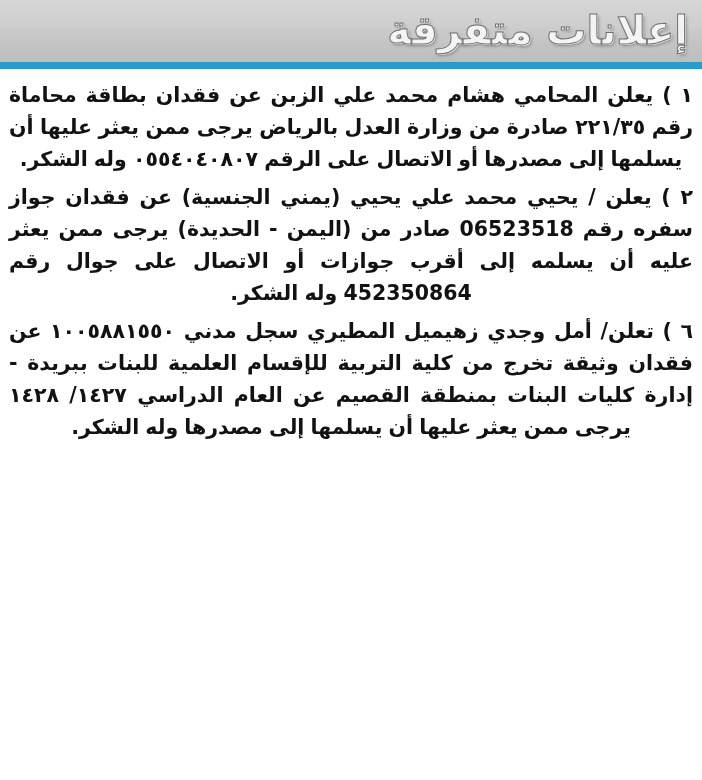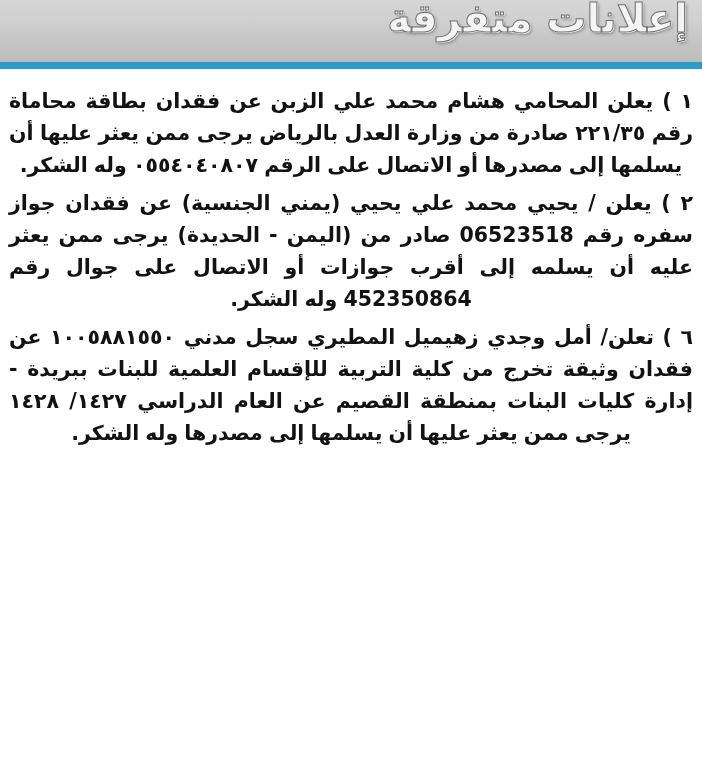--- a/index.html
+++ b/index.html
@@ -17,20 +17,21 @@
     font-family: "DejaVu Sans", "Liberation Sans", sans-serif;
   }
 
   
   .masthead {
     position: relative;
     width: 702px;
     height: 62px;
     background: linear-gradient(180deg, #d6d6d6 0%, #cfcfcf 38%, #c6c6c6 62%, #bdbdbd 100%);
     display: flex;
+    align-items: center;
     justify-content: flex-start;
     box-sizing: border-box;
     padding: 0 14px 0 0;
     overflow: hidden;
   }
 
   .masthead-title {
     font-family: "DejaVu Sans", "Liberation Sans", sans-serif;
     font-size: 40px;
     font-weight: 700;
@@ -46,21 +47,21 @@
   }
 
   .rule-blue {
     width: 702px;
     height: 7px;
     background: #2b9cc9;
   }
 
   
   .ads {
-    padding: 17px 9px 0 9px;
+    padding: 11px 9px 0 9px;
     box-sizing: border-box;
   }
 
   .ad {
     font-family: "DejaVu Sans", "Liberation Sans", sans-serif;
     font-size: 20.5px;
     font-weight: 700;
     color: #121212;
     line-height: 1.56;
     text-align: justify;

